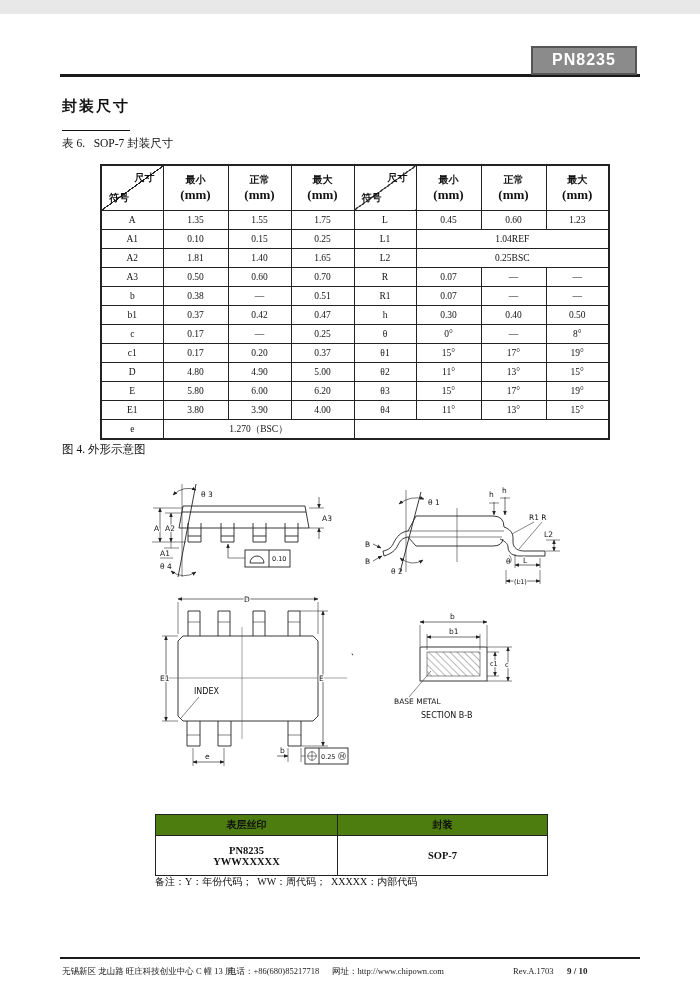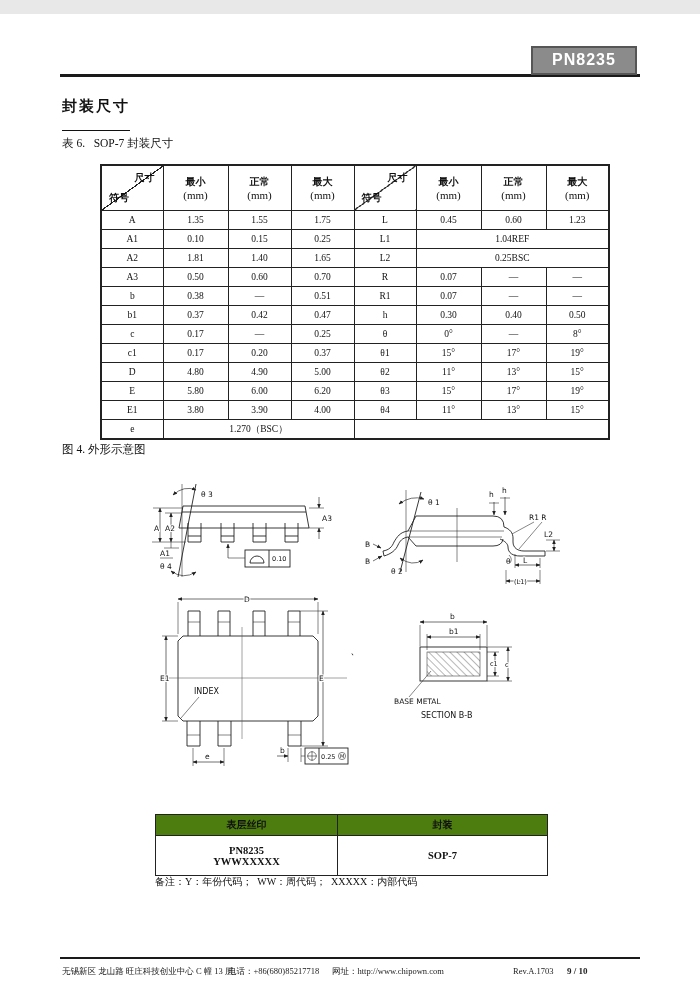--- a/index.html
+++ b/index.html
@@ -12,21 +12,21 @@
            font-family:"Liberation Sans","DejaVu Sans",sans-serif;font-weight:bold;font-size:16px;
            line-height:24px;letter-spacing:1px}
   .sec-title{position:absolute;left:62px;top:83px;font-size:15px;font-weight:bold;letter-spacing:2px;
              border-bottom:1.5px solid #111;padding-bottom:14px}
   .cap{position:absolute;font-weight:normal;font-size:11.5px}
   table.dim{position:absolute;left:100px;top:150px;border-collapse:collapse;table-layout:fixed;
             width:508px;border:2px solid #222}
   .dim th,.dim td{border:1px solid #222;text-align:center;font-size:9.5px;padding:0;height:18px;
                   overflow:hidden}
   .dim thead th{height:44px;font-size:10px;font-weight:bold}
-  .dim .unit{font-weight:normal;font-size:11px}
+  .dim .unit{font-weight:bold;font-size:13px}
   .diag{position:relative;background:linear-gradient(to bottom right,transparent calc(50% - 0.6px),
         #222 calc(50% - 0.6px) calc(50% + 0.6px),transparent calc(50% + 0.6px))}
   .diag .dt{position:absolute;top:5px;right:8px}
   .diag .db{position:absolute;bottom:5px;left:7px}
   svg.fig{position:absolute;overflow:visible}
   svg .o{fill:none;stroke:#222;stroke-width:0.9}
   svg .t{fill:none;stroke:#222;stroke-width:0.55}
   svg .cl{fill:none;stroke:#555;stroke-width:0.55}
   svg .dm{fill:none;stroke:#222;stroke-width:0.65}
   svg text{font-family:"DejaVu Sans","Liberation Sans",sans-serif;font-size:7.5px;fill:#111}

